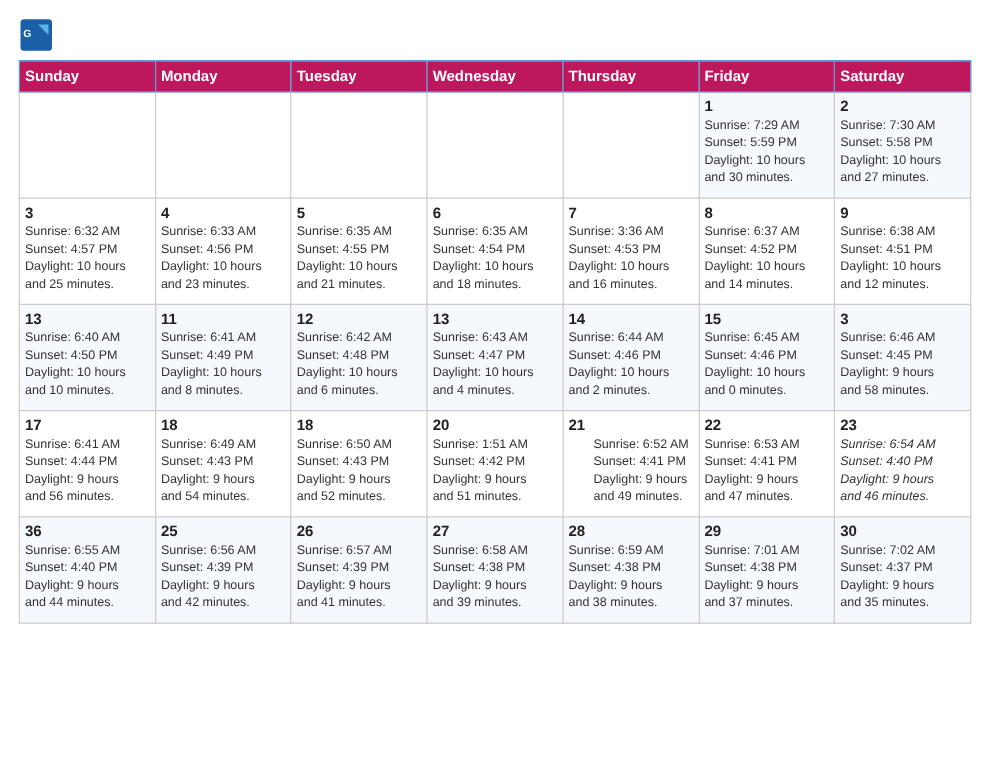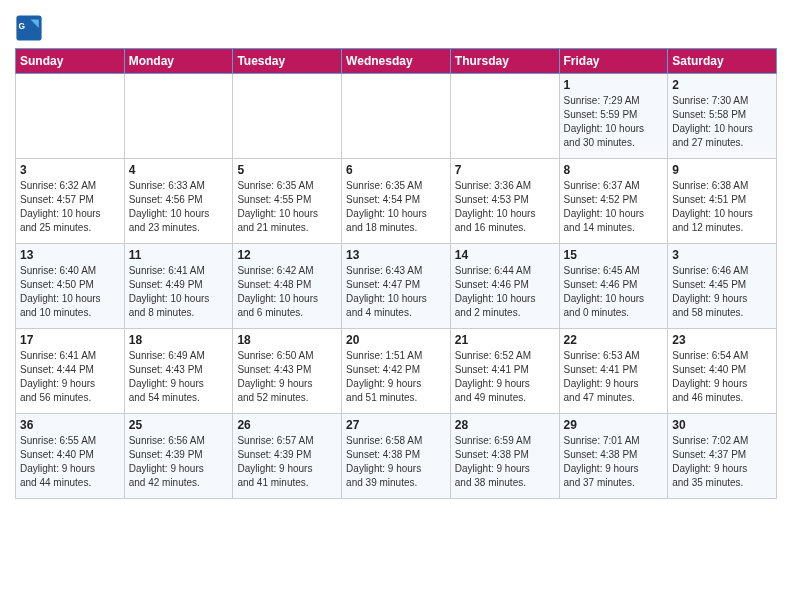--- a/index.html
+++ b/index.html
@@ -268,35 +268,35 @@
         </td>
         <td>
           <div class="day-number">20</div>
           <div class="day-info" style="white-space: pre-line;">Sunrise: 1:51 AM
 Sunset: 4:42 PM
 Daylight: 9 hours
 and 51 minutes.</div>
         </td>
         <td>
           <div class="day-number">21</div>
-          <div class="day-info" style="white-space: pre-line;">Sunrise: 6:52 AM
+          <div class="day-info" style="white-space: pre-line; margin-left: 20px;">Sunrise: 6:52 AM
 Sunset: 4:41 PM
 Daylight: 9 hours
 and 49 minutes.</div>
         </td>
         <td>
           <div class="day-number">22</div>
           <div class="day-info" style="white-space: pre-line;">Sunrise: 6:53 AM
 Sunset: 4:41 PM
 Daylight: 9 hours
 and 47 minutes.</div>
         </td>
         <td>
           <div class="day-number">23</div>
-          <div class="day-info" style="white-space: pre-line;">Sunrise: 6:54 AM
+          <div class="day-info" style="white-space: pre-line; font-style: italic;">Sunrise: 6:54 AM
 Sunset: 4:40 PM
 Daylight: 9 hours
 and 46 minutes.</div>
         </td>
       </tr>
       <tr>
         <td>
           <div class="day-number">36</div>
           <div class="day-info" style="white-space: pre-line;">Sunrise: 6:55 AM
 Sunset: 4:40 PM

